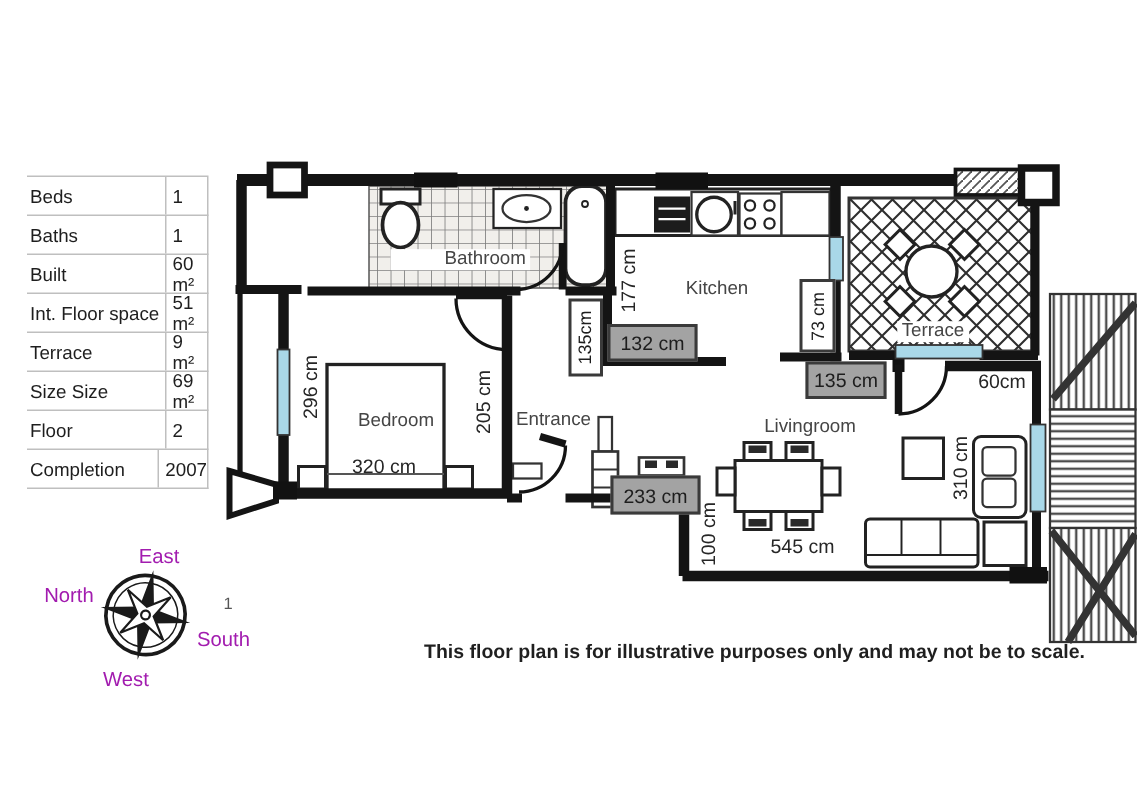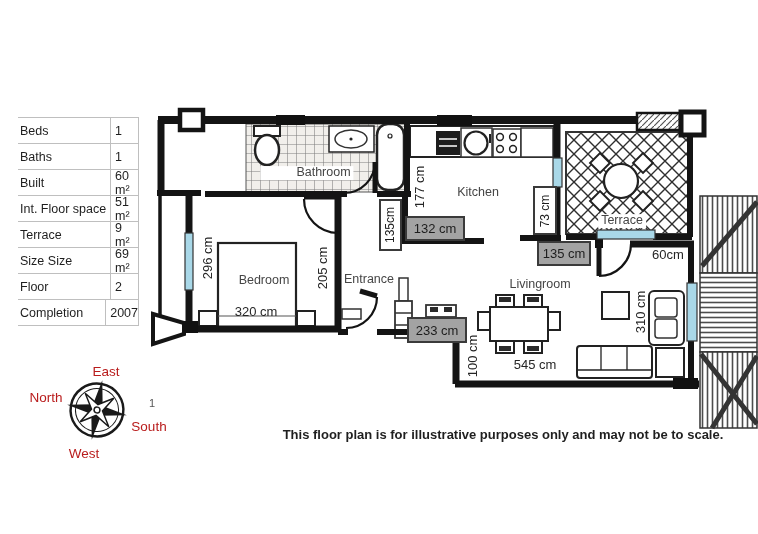--- a/index.html
+++ b/index.html
@@ -14,21 +14,21 @@
   .plan{position:absolute;left:0;top:0;width:758px;height:534px;}
   
   .room{position:absolute;transform:translate(-50%,-50%);font-size:12.5px;color:#454545;white-space:nowrap;z-index:5;}
   .plate{background:#fff;padding:0 3px;line-height:1.1;}
   .hlabel{position:absolute;transform:translate(-50%,-50%);white-space:nowrap;font-size:13px;color:#262626;z-index:5;}
   .vlabel{position:absolute;transform:translate(-50%,-50%) rotate(-90deg);white-space:nowrap;font-size:13px;color:#262626;z-index:5;}
   .hbox{position:absolute;border:2.5px solid #3a3a3a;background:#a3a3a3;font-size:13px;color:#1d1d1d;
         display:flex;align-items:center;justify-content:center;white-space:nowrap;z-index:6;}
   .vbox{position:absolute;border:2.5px solid #3a3a3a;background:#fff;display:flex;align-items:center;justify-content:center;z-index:6;}
   .vbox span{transform:rotate(-90deg);font-size:12px;white-space:nowrap;color:#1d1d1d;}
-  .compass-label{position:absolute;transform:translate(-50%,-50%);font-size:13.5px;color:#b91c1c;white-space:nowrap;z-index:5;}
+  .compass-label{position:absolute;transform:translate(-50%,-50%);font-size:13.5px;color:#a21caf;white-space:nowrap;z-index:5;}
   .stray{position:absolute;font-size:11px;color:#555;z-index:5;}
   .disclaimer{position:absolute;left:466px;top:434px;transform:translate(-50%,-50%);
               font-size:13px;font-weight:600;color:#1f1f1f;white-space:nowrap;z-index:5;margin-left:37px;}
 </style>
 </head>
 <body>
 
 <div class="canvas">
 
   <div class="info-table">

